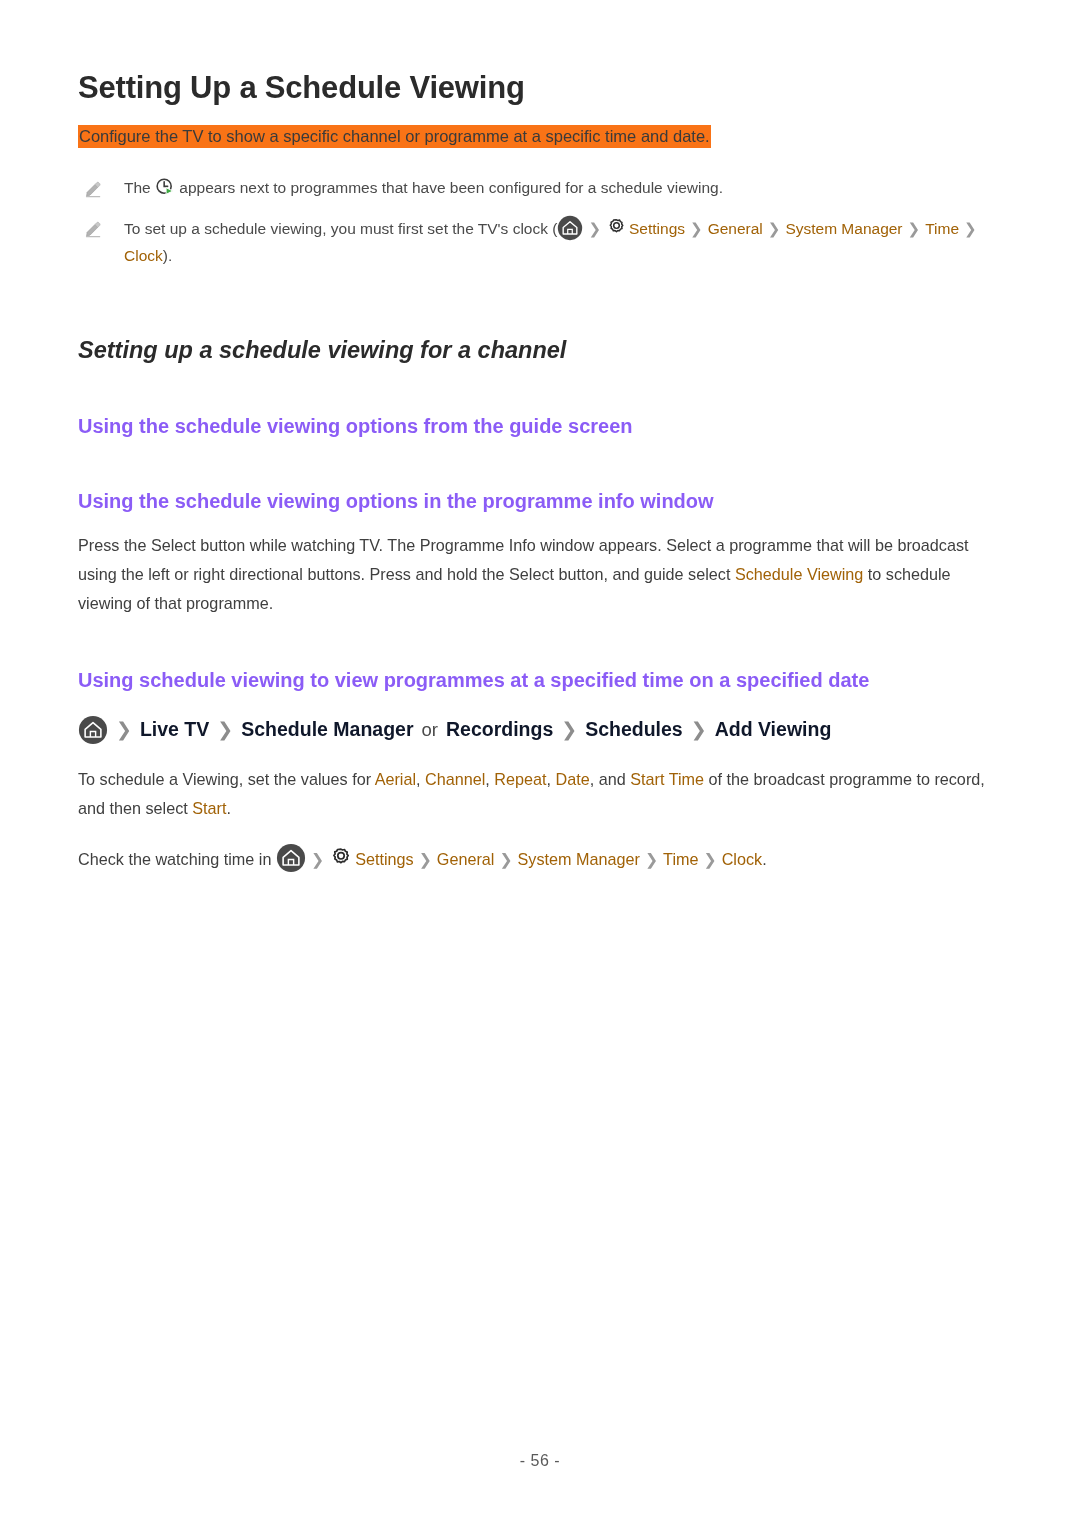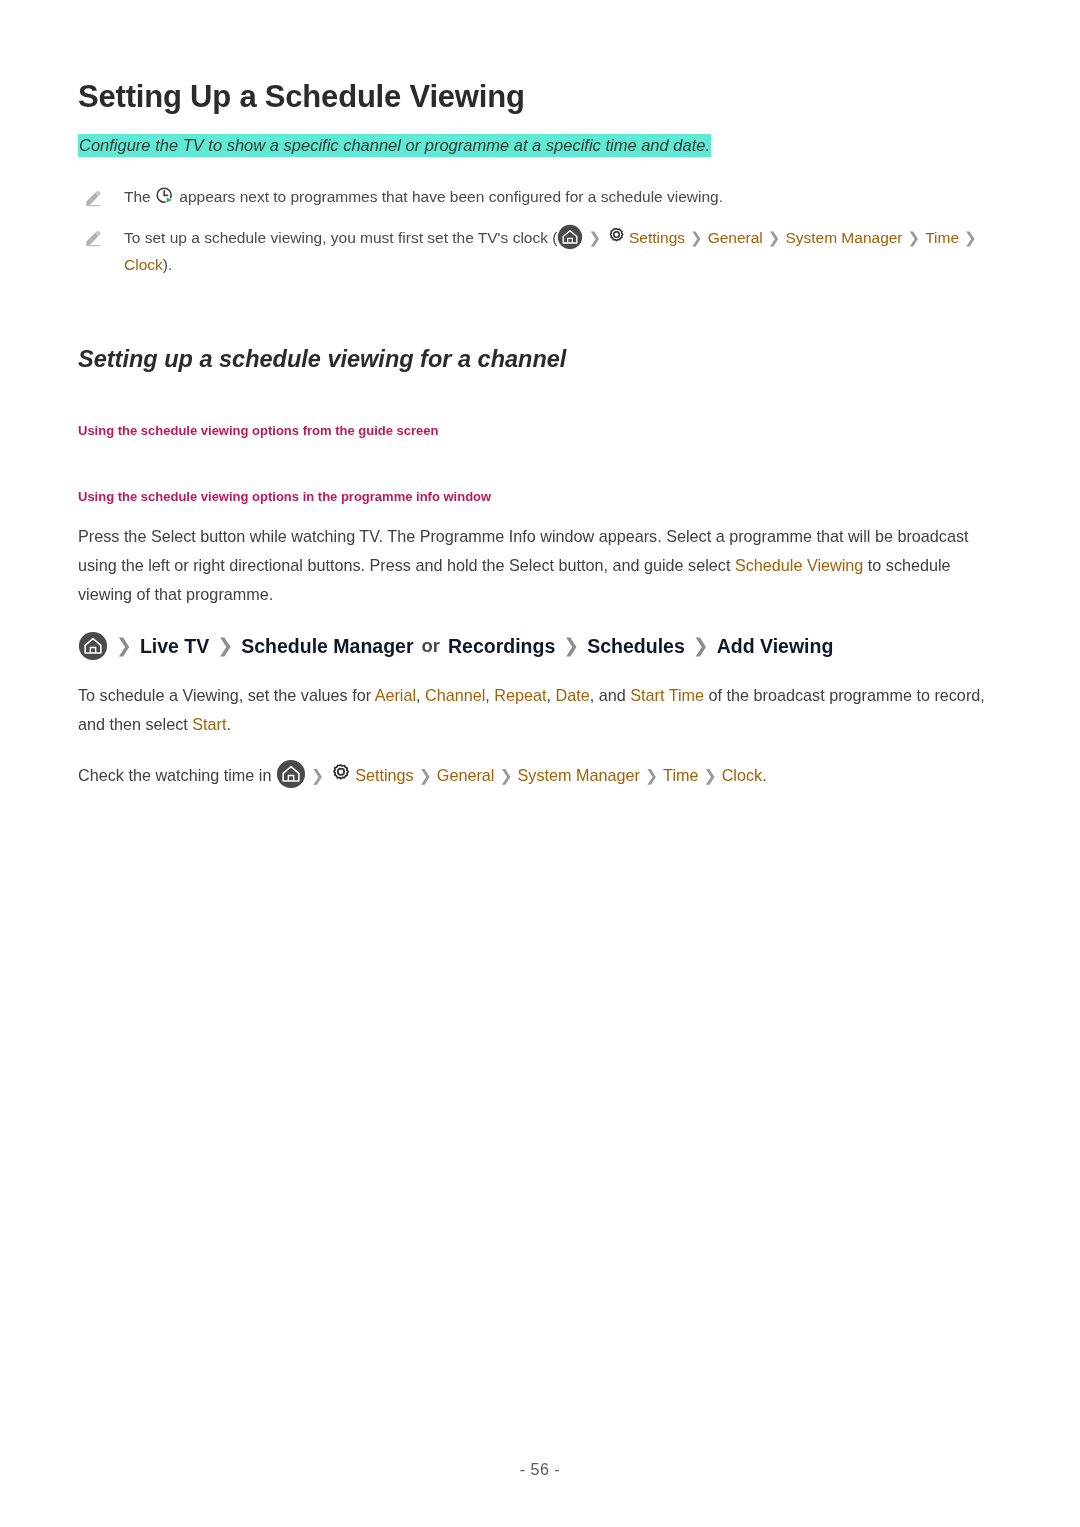--- a/index.html
+++ b/index.html
@@ -14,21 +14,20 @@
     font-family: "Liberation Sans", sans-serif;
     color: #3a3a3a;
     position: relative;
     overflow: hidden;
   }
   .page {
     position: relative;
     width: 1080px;
     height: 1493px;
     padding: 0;
-    margin-top: 9px;
   }
   .content {
     position: absolute;
     left: 78px;
     top: 0;
     width: 924px;
   }
 
   
   .page-title {
@@ -42,25 +41,24 @@
   }
 
   .subtitle-wrap {
     margin-top: 18px;
     line-height: 1.5;
   }
   .subtitle {
     display: inline;
     font-size: 16.5px;
     color: #3a3a3a;
-    background: #5eead4;
+    background: #f97316;
     box-decoration-break: clone;
     -webkit-box-decoration-break: clone;
     padding: 2px 1px 3px 1px;
-    font-style: italic;
   }
 
   
   .notes {
     margin-top: 26px;
   }
   .note {
     position: relative;
     padding-left: 46px;
     margin-bottom: 14px;
@@ -80,23 +78,23 @@
   .h2 {
     font-size: 23.5px;
     font-weight: bold;
     color: #2b2b2b;
     margin: 0;
     padding-top: 52px;
     line-height: 1.2;
     font-style: italic;
   }
   .h3 {
-    font-size: 13px;
-    font-weight: bold;
-    color: #be185d;
+    font-size: 20px;
+    font-weight: bold;
+    color: #8b5cf6;
     margin: 0;
     padding-top: 50px;
     line-height: 1.25;
   }
 
   p.body {
     font-size: 16.2px;
     line-height: 1.79;
     color: #3f3f3f;
     margin: 0;
@@ -121,21 +119,21 @@
   .breadcrumb {
     padding-top: 22px;
     font-size: 19.5px;
     font-weight: bold;
     line-height: 1.5;
     display: flex;
     align-items: center;
     flex-wrap: wrap;
   }
   .breadcrumb .lnk { font-weight: bold; color: #0f172a; }
-  .breadcrumb .plain { color: #4a4a4a; font-weight: bold; font-size: 18.5px; }
+  .breadcrumb .plain { color: #4a4a4a; font-weight: normal; font-size: 18.5px; }
   .breadcrumb .sep { font-size: 19px; color: #8d8d8d; padding: 0 8px; }
 
   
   .icon-inline {
     display: inline-block;
     vertical-align: -5px;
   }
   .home-icon-sm { width: 26px; height: 26px; vertical-align: -7px; }
   .home-icon-md { width: 30px; height: 30px; vertical-align: -8px; }
   .gear-icon-sm { width: 21px; height: 21px; vertical-align: -4px; margin-right: 2px; }
@@ -205,20 +203,21 @@
 
     </div>
 
     <h2 class="h2">Setting up a schedule viewing for a channel</h2>
 
     <h3 class="h3">Using the schedule viewing options from the guide screen</h3>
 
     <h3 class="h3">Using the schedule viewing options in the programme info window</h3>
     <p class="body"><span>Press the Select button while watching TV. The Programme Info window appears. Select a programme that will be broadcast using the left or right directional buttons. Press and hold the Select button, and guide select </span><a class="lnk">Schedule Viewing</a><span> to schedule viewing of that programme.</span></p>
 
+    <h3 class="h3">Using schedule viewing to view programmes at a specified time on a specified date</h3>
 
     <div class="breadcrumb">
       <span class="icon-inline home-icon-md"><svg viewBox="0 0 32 32" width="30" height="30">
             <circle cx="16" cy="16" r="15" fill="#4a4a4a"></circle>
             <path d="M16 8.2 L24.4 15.4 L24.4 23.4 L7.6 23.4 L7.6 15.4 Z" fill="none" stroke="#ffffff" stroke-width="1.7" stroke-linejoin="round"></path>
             <path d="M13.2 23.4 L13.2 17.6 L18.8 17.6 L18.8 23.4" fill="none" stroke="#ffffff" stroke-width="1.5"></path>
           </svg></span>
       <span class="sep">❯</span>
       <a class="lnk">Live TV</a>
       <span class="sep">❯</span>

